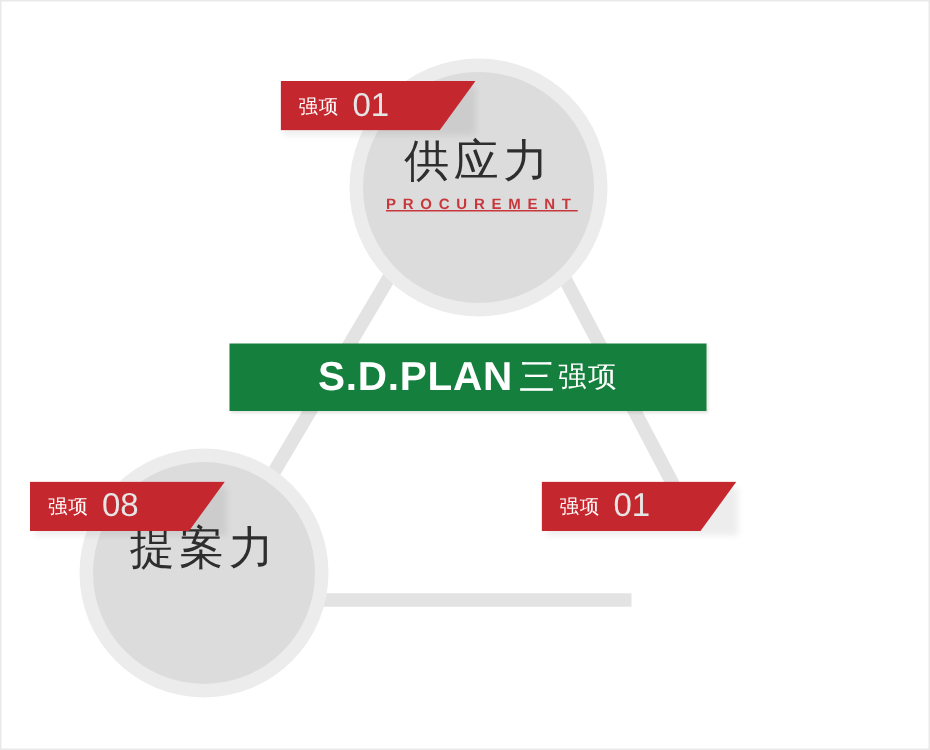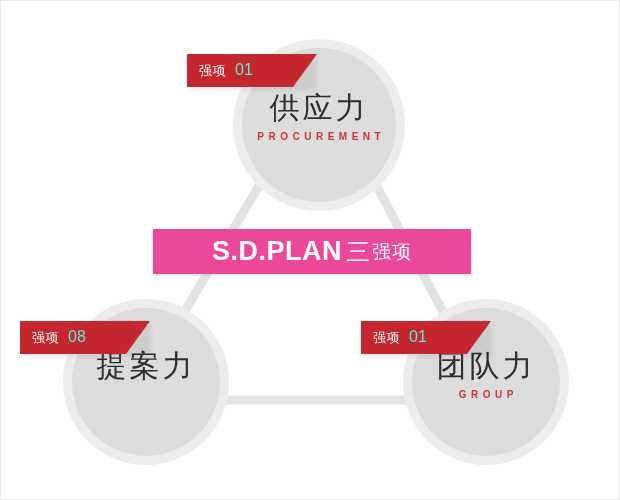--- a/index.html
+++ b/index.html
@@ -66,20 +66,21 @@
     white-space: nowrap;
   }
   .node-en {
     margin-top: 6px;
     font-size: 10px;
     font-weight: bold;
     color: #c8373c;
     letter-spacing: 4.5px;
     text-indent: 4.5px;
     white-space: nowrap;
+    text-decoration: underline;
   }
 
   
   .badge {
     position: absolute;
     height: 33px;
     background: #c4272d;
     z-index: 6;
     display: flex;
     align-items: center;
@@ -91,43 +92,43 @@
     padding-left: 12px;
   }
   .badge-label {
     font-size: 13px;
     color: #ffffff;
     font-weight: 500;
     letter-spacing: 0.5px;
     line-height: 1;
   }
   .badge-num {
-    font-size: 16px;
-    color: #5eead4;
+    font-size: 22px;
+    color: #e5e5e5;
     font-weight: 400;
     letter-spacing: 0px;
     line-height: 1;
     margin-left: 9px;
     margin-top: -1px;
   }
   .badge-shadow {
     position: absolute;
     z-index: 5;
     background: rgba(0,0,0,0.07);
     filter: blur(2px);
   }
 
   
   #center-banner {
     position: absolute;
     left: 152px;
     top: 228px;
     width: 318px;
     height: 45px;
-    background: #ec4899;
+    background: #15803d;
     z-index: 8;
     display: flex;
     align-items: center;
     justify-content: center;
     box-shadow: 1px 1px 2px rgba(0,0,0,0.12);
   }
   .banner-latin {
     font-size: 27px;
     font-weight: bold;
     color: #ffffff;
@@ -170,43 +171,35 @@
     </div>
   </div>
   <div class="badge-shadow" style="left:188px; top:57px; width:128px; height:32px;"></div>
   <div class="badge" style="left:186px; top:53px; width:130px;">
     <div class="badge-inner">
       <span class="badge-label">强项</span>
       <span class="badge-num">01</span>
     </div>
   </div>
 
-  <div class="node" style="left:62px; top:298px; width:166px; height:166px;">
+  <div class="node" style="left:52px; top:298px; width:166px; height:166px;">
     <div class="ring" style="width:166px; height:166px;"></div>
     <div class="disc" style="left:9px; top:9px; width:148px; height:148px;"></div>
     <div class="node-text" style="top:50px;">
       <div class="node-cn">提案力</div>
     </div>
   </div>
   <div class="badge-shadow" style="left:22px; top:324px; width:128px; height:32px;"></div>
   <div class="badge" style="left:19px; top:320px; width:130px;">
     <div class="badge-inner">
       <span class="badge-label">强项</span>
       <span class="badge-num">08</span>
     </div>
   </div>
 
-  <div class="node" style="left:402px; top:298px; width:166px; height:166px;">
-    <div class="ring" style="width:166px; height:166px;"></div>
-    <div class="disc" style="left:9px; top:9px; width:148px; height:148px;"></div>
-    <div class="node-text" style="top:50px;">
-      <div class="node-cn">团队力</div>
-      <div class="node-en">GROUP</div>
-    </div>
-  </div>
   <div class="badge-shadow" style="left:363px; top:324px; width:128px; height:32px;"></div>
   <div class="badge" style="left:360px; top:320px; width:130px;">
     <div class="badge-inner">
       <span class="badge-label">强项</span>
       <span class="badge-num">01</span>
     </div>
   </div>
 
   <div id="center-banner">
     <span class="banner-latin">S.D.PLAN</span>

